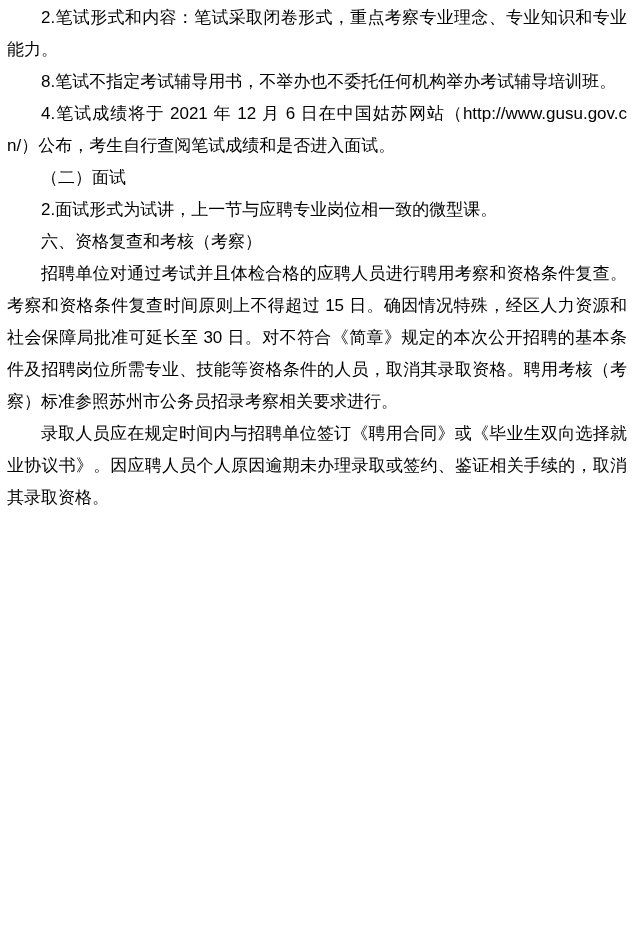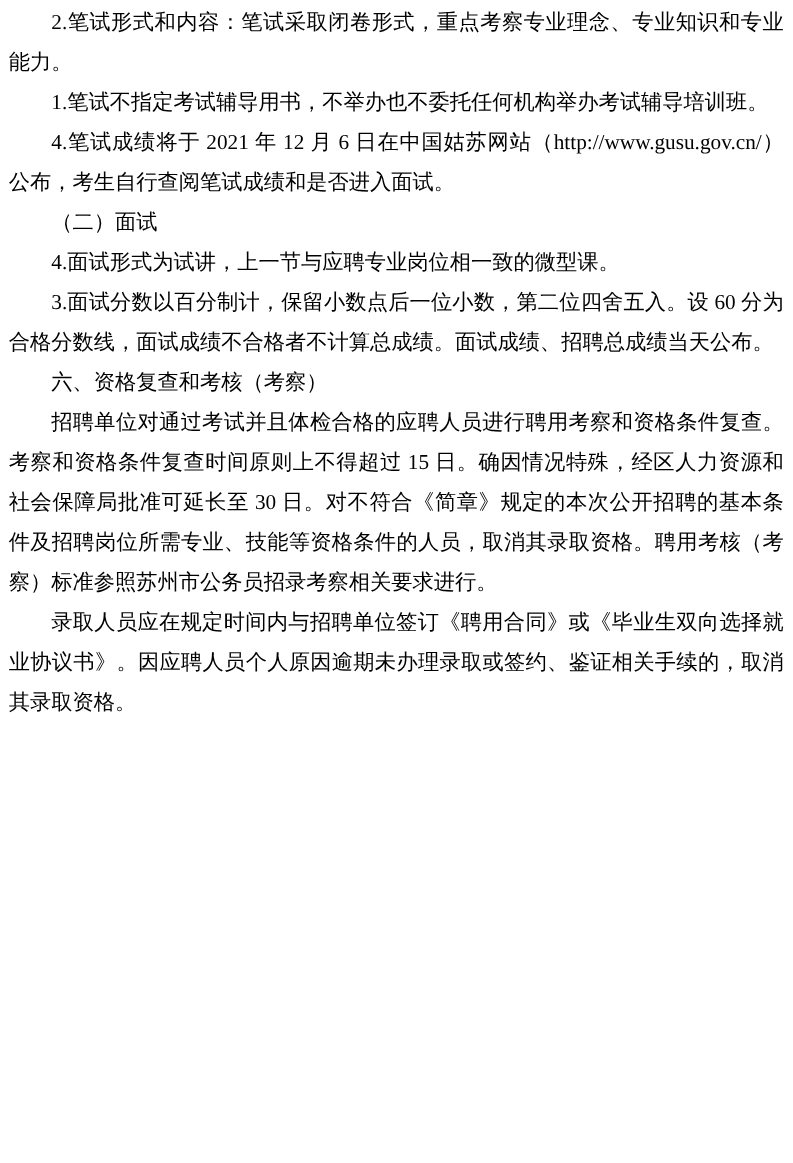--- a/index.html
+++ b/index.html
@@ -9,40 +9,39 @@
   }
   .page {
     position: relative;
     width: 634px;
     height: 862px;
     box-sizing: border-box;
     padding: 2px 7px 0 7px;
     overflow: hidden;
     background: #ffffff;
     color: #000000;
-    font-family: Liberation Serif, serif;
+    font-family: Liberation Sans, sans-serif;
     font-size: 17px;
     line-height: 32px;
     text-align: justify;
     text-justify: inter-ideograph;
   }
   .para {
     margin: 0;
     padding: 0;
     text-indent: 2em;
     word-break: break-all;
   }
 </style>
 </head>
 <body>
 
 <div class="page">
   <p class="para">2.笔试形式和内容：笔试采取闭卷形式，重点考察专业理念、专业知识和专业能力。</p>
-  <p class="para">1.笔试不指定考试辅导用书，不举办也不委托任何机构举办考试辅导培训班。</p>
+  <p class="para">8.笔试不指定考试辅导用书，不举办也不委托任何机构举办考试辅导培训班。</p>
   <p class="para">4.笔试成绩将于 2021 年 12 月 6 日在中国姑苏网站（http://www.gusu.gov.cn/）公布，考生自行查阅笔试成绩和是否进入面试。</p>
   <p class="para">（二）面试</p>
-  <p class="para">4.面试形式为试讲，上一节与应聘专业岗位相一致的微型课。</p>
-  <p class="para">3.面试分数以百分制计，保留小数点后一位小数，第二位四舍五入。设 60 分为合格分数线，面试成绩不合格者不计算总成绩。面试成绩、招聘总成绩当天公布。</p>
+  <p class="para">2.面试形式为试讲，上一节与应聘专业岗位相一致的微型课。</p>
   <p class="para">六、资格复查和考核（考察）</p>
   <p class="para">招聘单位对通过考试并且体检合格的应聘人员进行聘用考察和资格条件复查。考察和资格条件复查时间原则上不得超过 15 日。确因情况特殊，经区人力资源和社会保障局批准可延长至 30 日。对不符合《简章》规定的本次公开招聘的基本条件及招聘岗位所需专业、技能等资格条件的人员，取消其录取资格。聘用考核（考察）标准参照苏州市公务员招录考察相关要求进行。</p>
   <p class="para">录取人员应在规定时间内与招聘单位签订《聘用合同》或《毕业生双向选择就业协议书》。因应聘人员个人原因逾期未办理录取或签约、鉴证相关手续的，取消其录取资格。</p>
 
 </div>
 
 </body></html>

